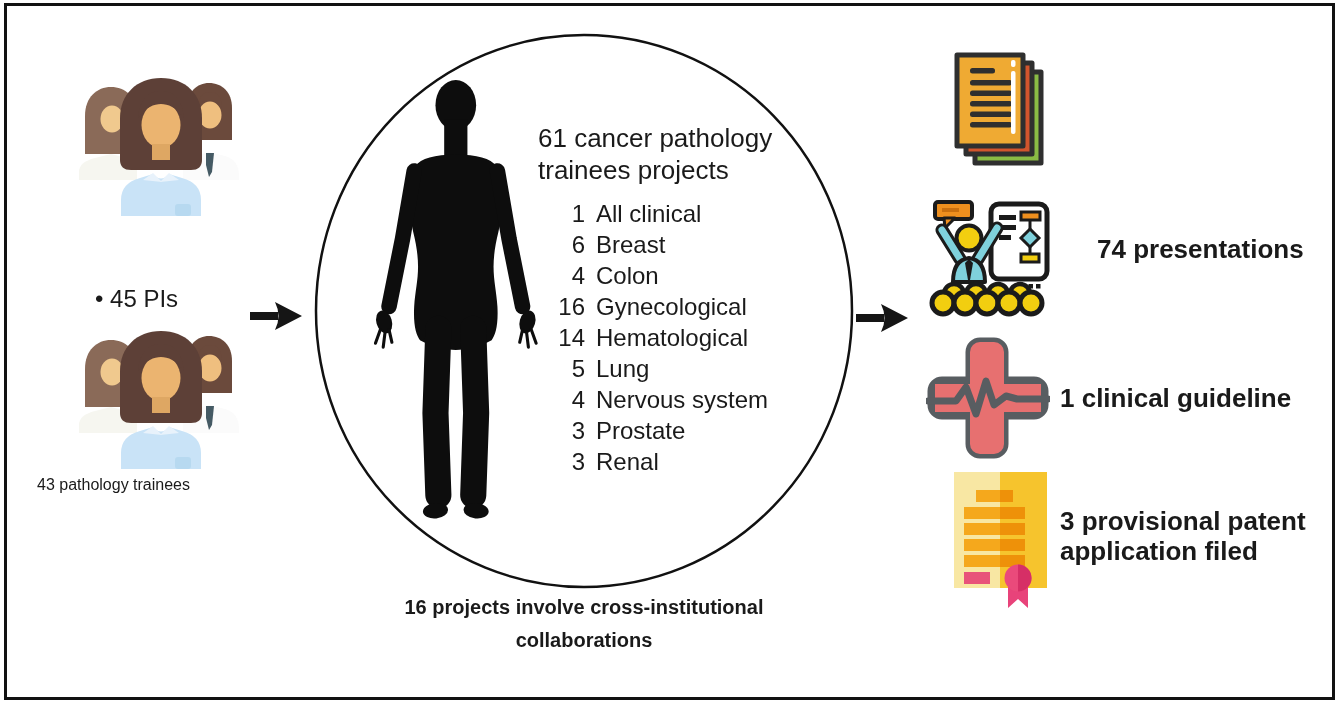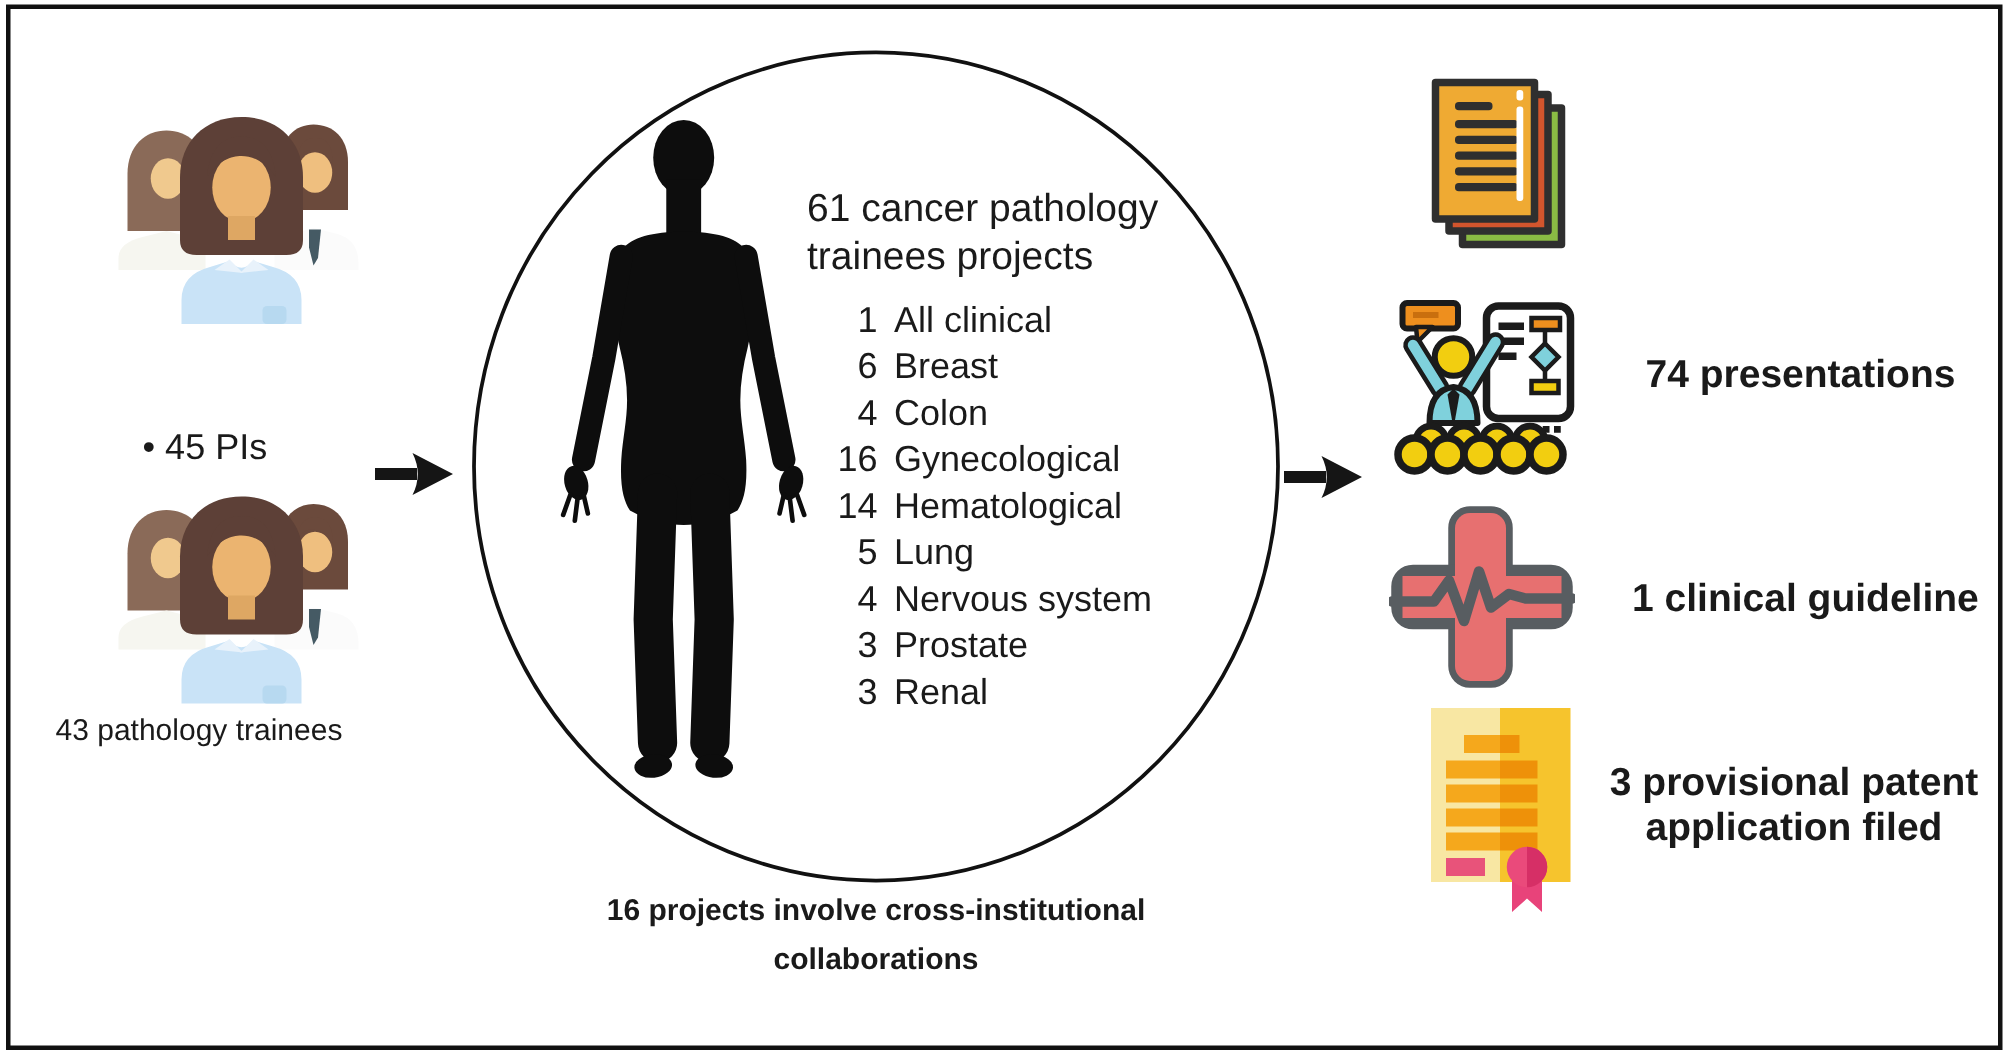--- a/index.html
+++ b/index.html
@@ -1,32 +1,32 @@
 <!DOCTYPE html>
 <html><head>
 <meta charset="utf-8">
 <style>
   html,body{margin:0;padding:0;background:#fff;}
   .canvas{position:relative;width:1340px;height:704px;background:#fff;overflow:hidden;
           font-family:"Liberation Sans","DejaVu Sans",sans-serif;color:#1a1a1a;}
   .frame{position:absolute;left:4px;top:3px;right:5px;bottom:4px;border:3px solid #111;background:#fff;}
   .abs{position:absolute;}
   .bullets{left:88px;top:218px;font-size:24px;line-height:30px;white-space:pre;}
-  .trainees{left:30px;top:470px;font-size:20px;}
+  .trainees{left:30px;top:470px;font-size:16px;}
   .c-title{left:531px;top:116px;font-size:26px;font-weight:normal;line-height:32px;}
   .c-list{left:542px;top:192px;font-size:24px;line-height:31px;}
   .c-list .row{display:flex;}
   .c-list .num{display:inline-block;width:36px;text-align:right;}
   .c-list .lbl{margin-left:11px;}
   .caption{left:327px;top:585px;width:500px;text-align:center;font-size:20px;font-weight:bold;line-height:33px;}
   .r-label{font-size:26px;font-weight:bold;line-height:30px;}
   .lab1{left:1053px;top:80px;}
   .lab2{left:1053px;top:228px;margin-left:37px;}
-  .lab3{left:1053px;top:377px;margin-left:28px;}
-  .lab4{left:1053px;top:500px;width:272px;text-align:center;}
+  .lab3{left:1053px;top:377px;}
+  .lab4{left:1053px;top:500px;width:272px;}
   svg{display:block;}
 </style>
 </head>
 <body>
 
 <div class="canvas">
   <div class="frame">
 
     <svg class="abs" style="left:64px;top:60px;" width="180" height="152" viewBox="0 0 180 152">
 

